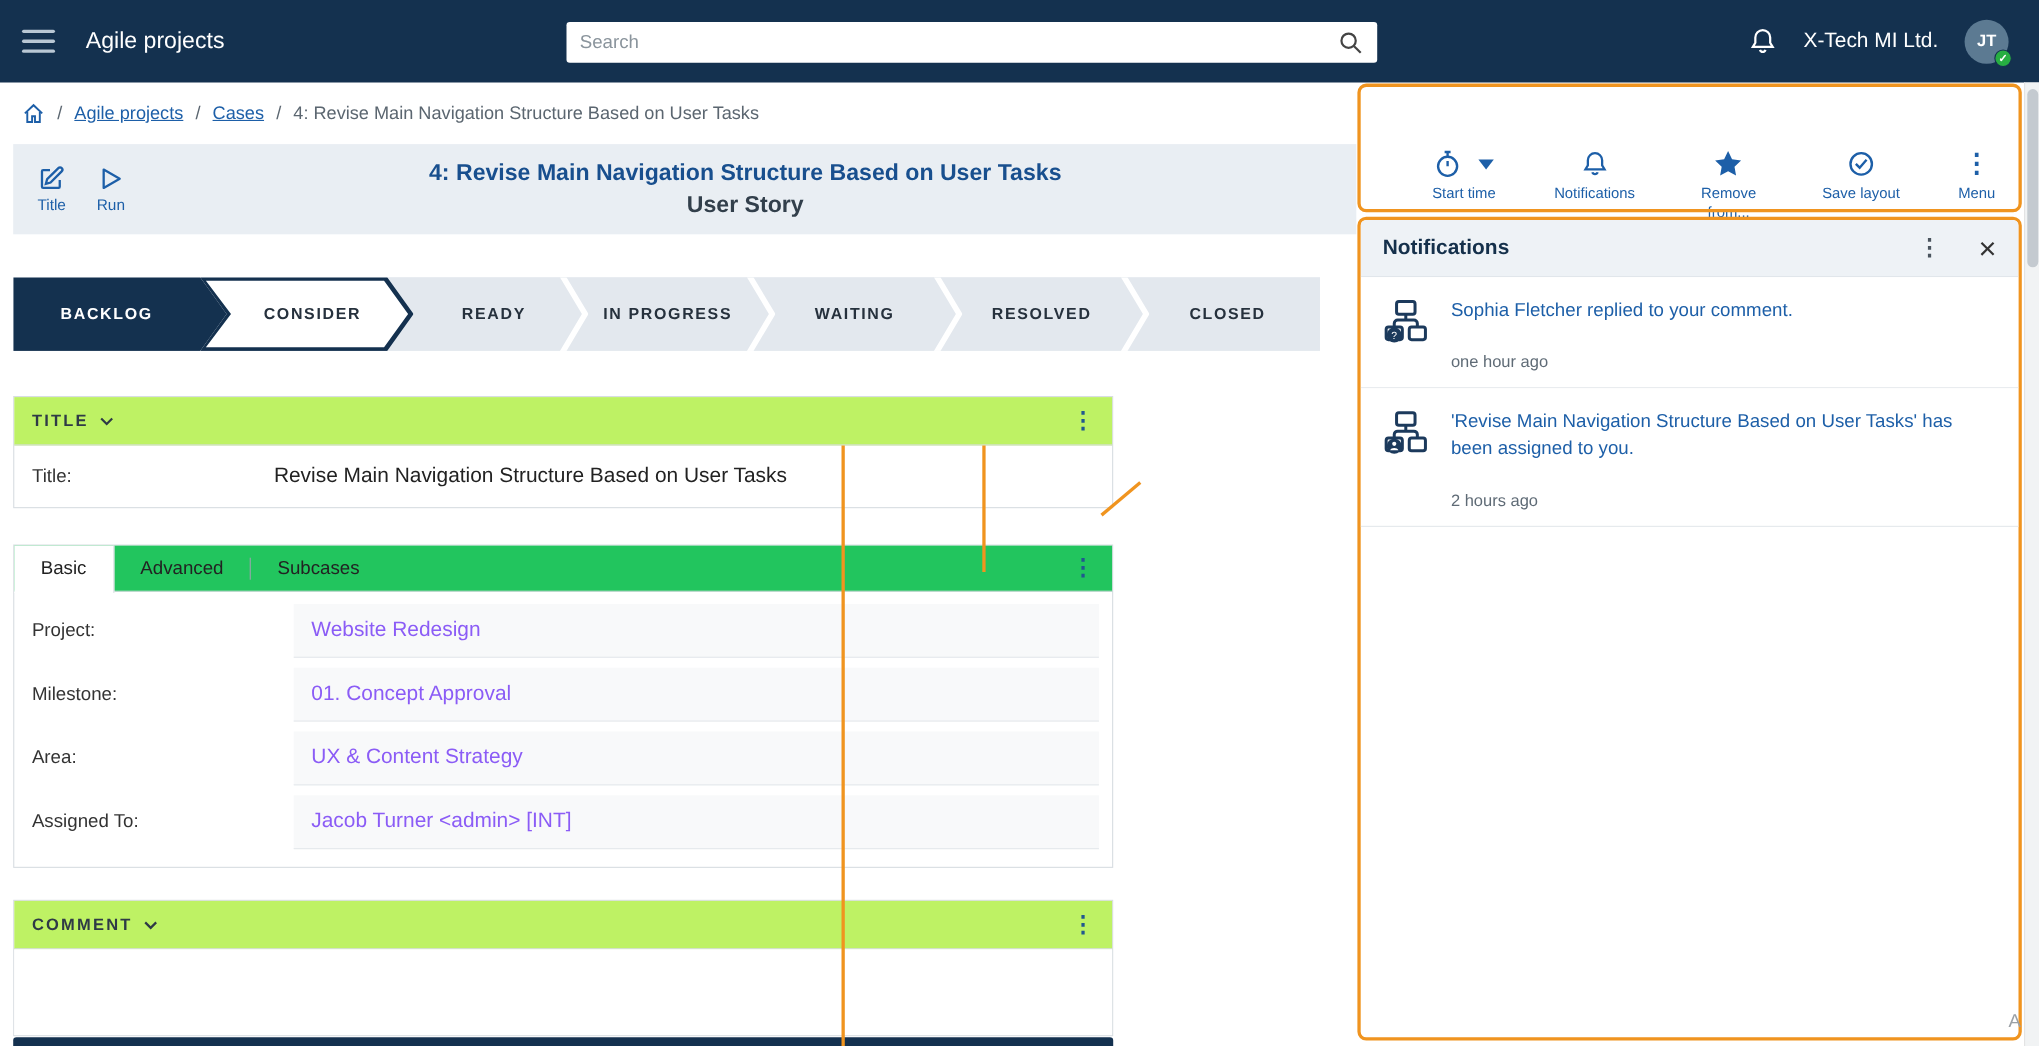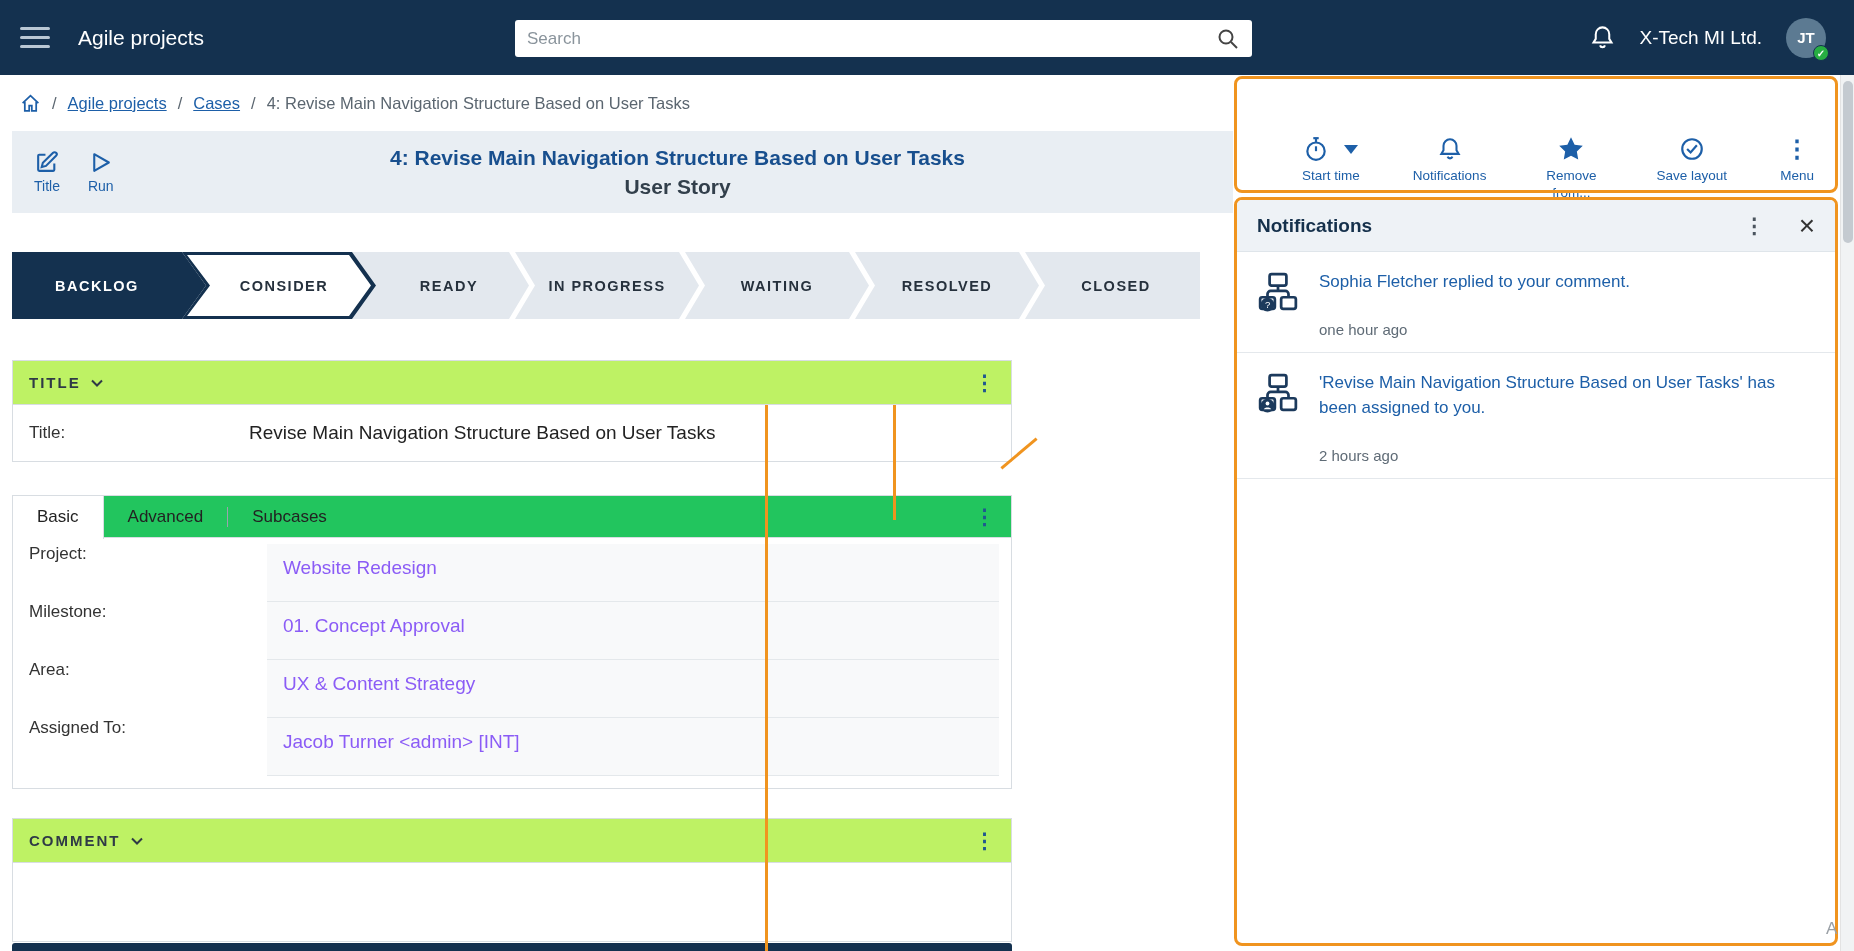--- a/index.html
+++ b/index.html
@@ -80,21 +80,21 @@
   .title-row{display:flex;align-items:center;height:56px;padding-left:16px}
   .title-label{width:220px;color:#333;font-size:17px}
   .title-value{color:#222;font-size:19px}
 
   .tabbar{height:42px;background:#22c55e;display:flex;align-items:center;border-bottom:1px solid #d8dde2;padding-right:16px}
   .tab{padding:0 24px;height:42px;display:flex;align-items:center;font-size:17px;color:#222;cursor:pointer}
   .tab.active{background:#fff;border-right:1px solid #d8dde2;margin-bottom:-1px;height:43px}
   .tab-sep{width:1px;height:20px;background:#9aa4ad}
 
   .fields{padding:6px 0 12px 0}
-  .field-row{display:flex;height:58px;padding-left:16px}
+  .field-row{display:flex;align-items:center;height:58px;padding-left:16px}
   .field-label{width:238px;color:#333;font-size:17px;flex:0 0 238px}
   .field-value{flex:1;margin-right:12px;background:#f8f9fa;padding:13px 16px;border-bottom:1px solid #e4e8eb}
   .field-link{color:#8b5cf6;font-size:19px;}
 
   .comment-body{height:78px;background:#fff}
   .next-section-edge{position:absolute;left:12px;top:943px;width:1000px;height:8px;background:#14314f;border-radius:3px 3px 0 0}
 
   
   .scrollbar{position:absolute;right:0;top:75px;width:14px;height:876px;background:#f1f3f4;border-left:1px solid #e3e3e3;z-index:40}
   .scroll-thumb{position:absolute;left:2px;top:6px;width:10px;height:162px;background:#c4cad0;border-radius:5px;cursor:grab}

